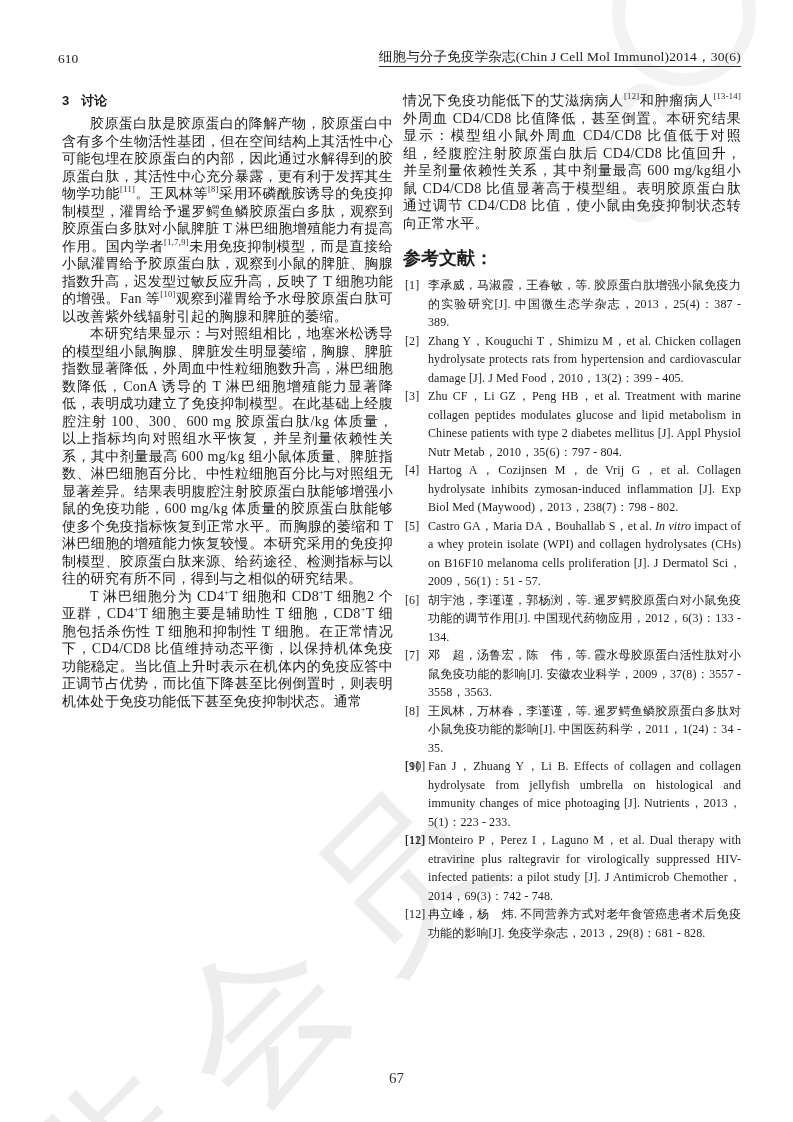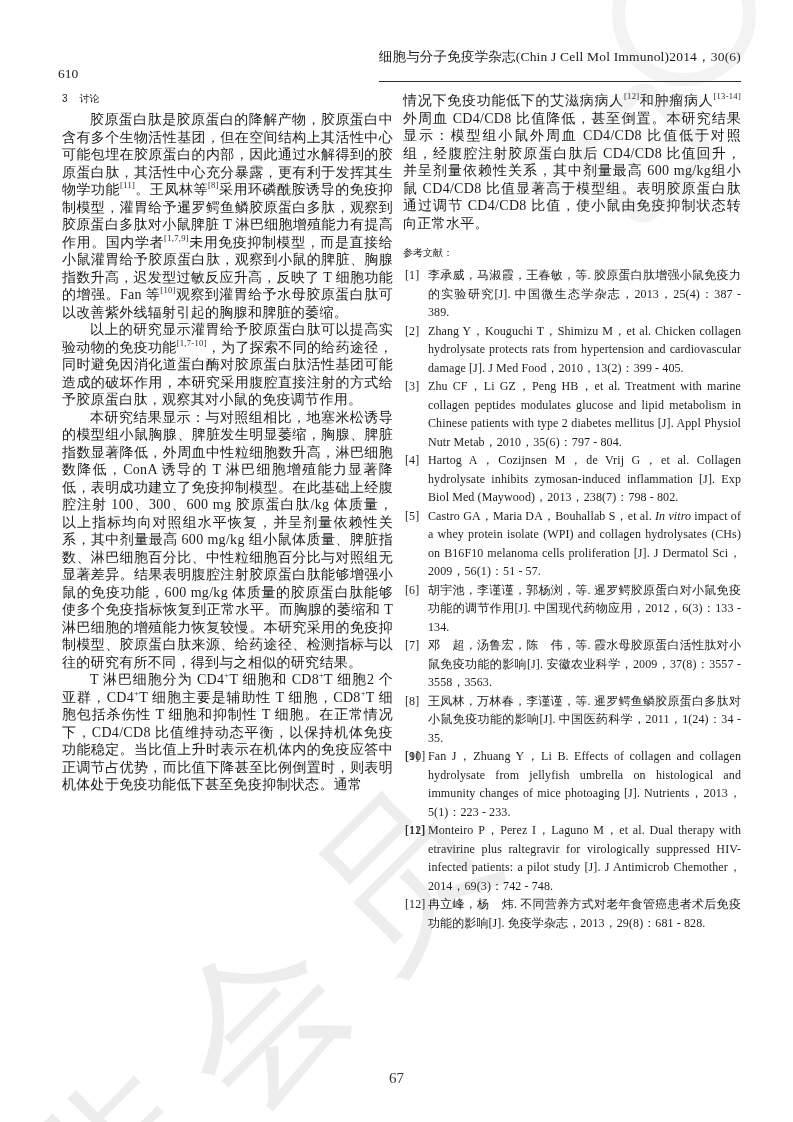--- a/index.html
+++ b/index.html
@@ -12,39 +12,39 @@
     position:relative;width:793px;height:1122px;
     background:#ffffff;overflow:hidden;color:#1c1c1c;
   }
   
   .hdr{
     position:absolute;top:48px;left:58px;right:52px;
     display:flex;justify-content:space-between;align-items:flex-end;
     font-size:13.5px;
   }
   .hdr .journal{
-    border-bottom:1.5px solid #2a2a2a;padding-bottom:15px;letter-spacing:0.2px;
+    border-bottom:1.5px solid #2a2a2a;padding-bottom:0;letter-spacing:0.2px;
   }
   
   .col{position:absolute;top:92px;}
   .col.left{left:62px;width:331px;}
   .col.right{left:403px;width:338px;}
   h3.sect{
-    margin:0 0 5px 0;font-size:10px;font-weight:normal;
+    margin:0 0 5px 0;font-size:13px;font-weight:bold;
     font-family:"Liberation Sans","DejaVu Sans",sans-serif;
   }
   h3.sect .num{margin-right:12px;}
   p.body{
     margin:0;font-size:14px;line-height:17.5px;
     text-align:justify;text-indent:2em;letter-spacing:0.3px;
   }
   p.body.noindent{text-indent:0;font-family:Liberation Serif, serif;}
   sup{font-size:8.5px;line-height:0;}
   .refs-heading{
-    margin:14px 0 6px 0;font-size:10px;font-weight:normal;
+    margin:14px 0 6px 0;font-size:18px;font-weight:bold;
     font-family:"Liberation Sans","DejaVu Sans",sans-serif;
   }
   .ref{
     position:relative;padding-left:25px;
     font-size:12px;line-height:18.5px;text-align:justify;letter-spacing:0.1px;
   }
   .ref .label{position:absolute;left:2px;top:0;}
   
   .ftr{
     position:absolute;top:1070px;left:0;width:100%;
@@ -81,21 +81,20 @@
   <div class="hdr">
     <span>610</span>
     <span class="journal">细胞与分子免疫学杂志(Chin J Cell Mol Immunol)2014，30(6)</span>
   </div>
 
   <div class="col left">
     <h3 class="sect">
       <span class="num">3</span><span>讨论</span>
     </h3>
     <p class="body">胶原蛋白肽是胶原蛋白的降解产物，胶原蛋白中含有多个生物活性基团，但在空间结构上其活性中心可能包埋在胶原蛋白的内部，因此通过水解得到的胶原蛋白肽，其活性中心充分暴露，更有利于发挥其生物学功能<sup>[11]</sup>。王凤林等<sup>[8]</sup>采用环磷酰胺诱导的免疫抑制模型，灌胃给予暹罗鳄鱼鳞胶原蛋白多肽，观察到胶原蛋白多肽对小鼠脾脏 T 淋巴细胞增殖能力有提高作用。国内学者<sup>[1,7,9]</sup>未用免疫抑制模型，而是直接给小鼠灌胃给予胶原蛋白肽，观察到小鼠的脾脏、胸腺指数升高，迟发型过敏反应升高，反映了 T 细胞功能的增强。Fan 等<sup>[10]</sup>观察到灌胃给予水母胶原蛋白肽可以改善紫外线辐射引起的胸腺和脾脏的萎缩。</p>
-    <p class="body">以上的研究显示灌胃给予胶原蛋白肽可以提高实验动物的免疫功能<sup>[1,7-10]</sup>，为了探索不同的给药途径，同时避免因消化道蛋白酶对胶原蛋白肽活性基团可能造成的破坏作用，本研究采用腹腔直接注射的方式给予胶原蛋白肽，观察其对小鼠的免疫调节作用。</p>
     <p class="body">本研究结果显示：与对照组相比，地塞米松诱导的模型组小鼠胸腺、脾脏发生明显萎缩，胸腺、脾脏指数显著降低，外周血中性粒细胞数升高，淋巴细胞数降低，ConA 诱导的 T 淋巴细胞增殖能力显著降低，表明成功建立了免疫抑制模型。在此基础上经腹腔注射 100、300、600 mg 胶原蛋白肽/kg 体质量，以上指标均向对照组水平恢复，并呈剂量依赖性关系，其中剂量最高 600 mg/kg 组小鼠体质量、脾脏指数、淋巴细胞百分比、中性粒细胞百分比与对照组无显著差异。结果表明腹腔注射胶原蛋白肽能够增强小鼠的免疫功能，600 mg/kg 体质量的胶原蛋白肽能够使多个免疫指标恢复到正常水平。而胸腺的萎缩和 T 淋巴细胞的增殖能力恢复较慢。本研究采用的免疫抑制模型、胶原蛋白肽来源、给药途径、检测指标与以往的研究有所不同，得到与之相似的研究结果。</p>
     <p class="body">T 淋巴细胞分为 CD4<sup>+</sup>T 细胞和 CD8<sup>+</sup>T 细胞2 个亚群，CD4<sup>+</sup>T 细胞主要是辅助性 T 细胞，CD8<sup>+</sup>T 细胞包括杀伤性 T 细胞和抑制性 T 细胞。在正常情况下，CD4/CD8 比值维持动态平衡，以保持机体免疫功能稳定。当比值上升时表示在机体内的免疫应答中正调节占优势，而比值下降甚至比例倒置时，则表明机体处于免疫功能低下甚至免疫抑制状态。通常</p>
   </div>
 
   <div class="col right">
     <p class="body noindent">情况下免疫功能低下的艾滋病病人<sup>[12]</sup>和肿瘤病人<sup>[13-14]</sup>外周血 CD4/CD8 比值降低，甚至倒置。本研究结果显示：模型组小鼠外周血 CD4/CD8 比值低于对照组，经腹腔注射胶原蛋白肽后 CD4/CD8 比值回升，并呈剂量依赖性关系，其中剂量最高 600 mg/kg组小鼠 CD4/CD8 比值显著高于模型组。表明胶原蛋白肽通过调节 CD4/CD8 比值，使小鼠由免疫抑制状态转向正常水平。</p>
     <div class="refs-heading">参考文献：</div>
     <div id="references">
         <div class="ref"><span class="label">[1]</span><span>李承威，马淑霞，王春敏，等. 胶原蛋白肽增强小鼠免疫力的实验研究[J]. 中国微生态学杂志，2013，25(4)：387 - 389.</span></div>
         <div class="ref"><span class="label">[2]</span><span>Zhang Y，Kouguchi T，Shimizu M，et al. Chicken collagen hydrolysate protects rats from hypertension and cardiovascular damage [J]. J Med Food，2010，13(2)：399 - 405.</span></div>

